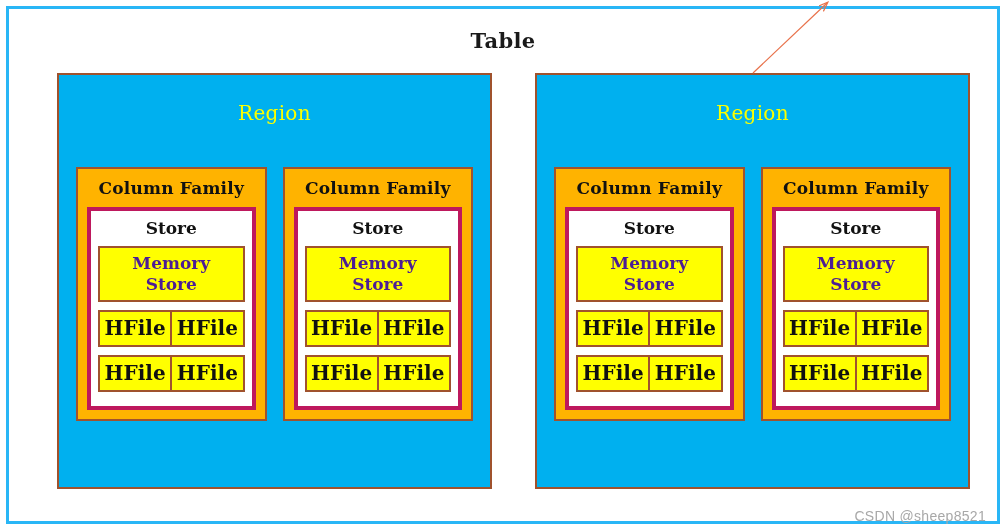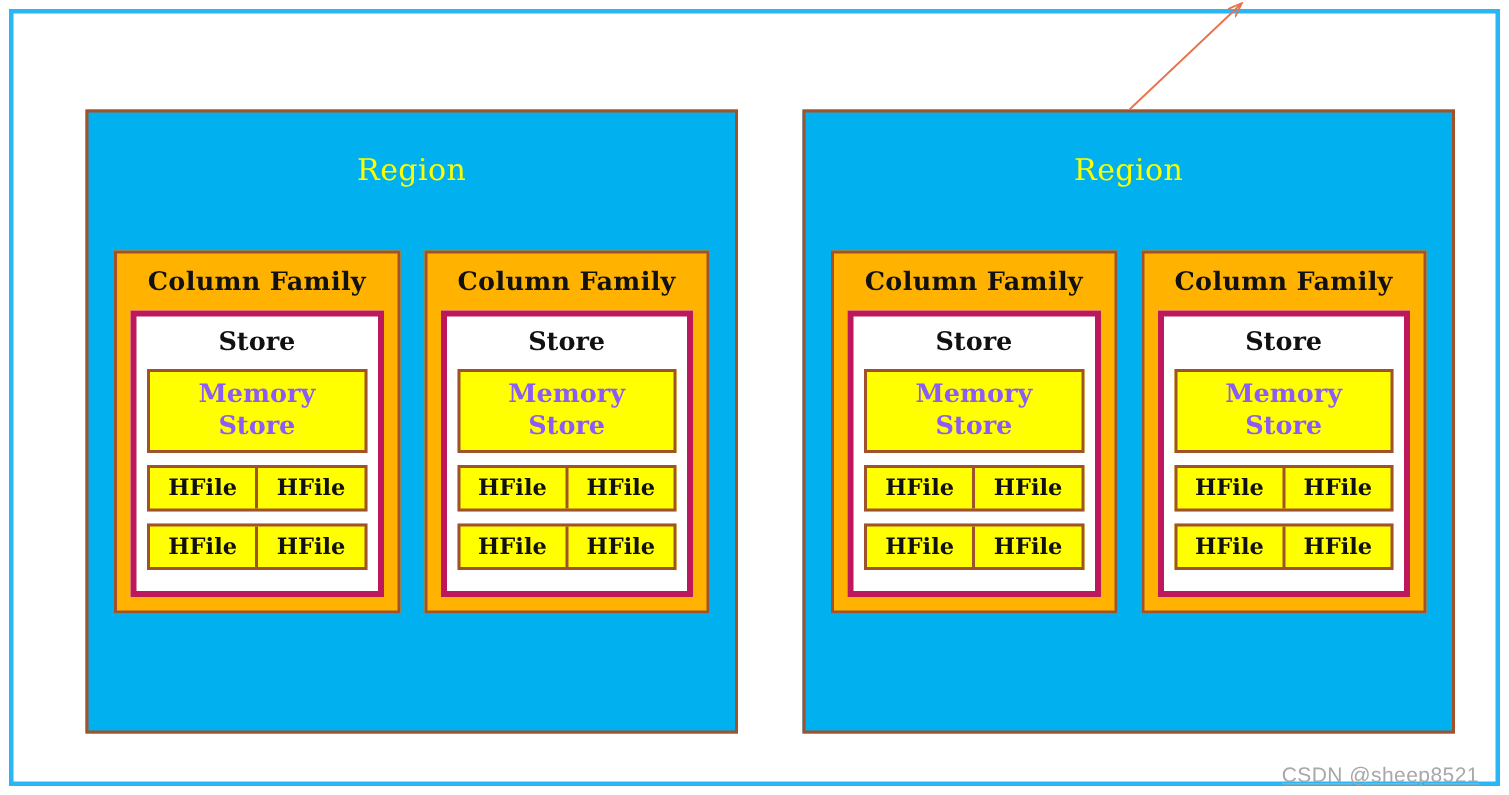--- a/index.html
+++ b/index.html
@@ -109,40 +109,40 @@
     padding: 7px 0 8px 0;
   }
 
   
   .memory-store {
     background: #ffff00;
     border: 2px solid #a0522d;
     text-align: center;
     font-size: 17px;
     font-weight: bold;
-    color: #8b5cf6;
+    color: #4c1d95;
     line-height: 1.22;
     padding: 5px 2px 6px 2px;
     margin-bottom: 8px;
   }
   .memory-store .ms-line { display: block; }
 
   
   .hfile-row {
     display: flex;
     background: #ffff00;
     border: 2px solid #a0522d;
     margin-bottom: 8px;
   }
   .hfile-row:last-child { margin-bottom: 0; }
 
   .hfile {
     flex: 1 1 0;
     text-align: center;
-    font-size: 15px;
+    font-size: 20px;
     font-weight: bold;
     color: #111111;
     padding: 4px 0 5px 0;
   }
   .hfile + .hfile { border-left: 2px solid #a0522d; }
 
   
   .arrow-layer {
     position: absolute;
     left: 0;
@@ -154,30 +154,30 @@
 
   
   .watermark {
     position: absolute;
     right: 20px;
     bottom: 6px;
     font-family: "Liberation Sans", sans-serif;
     font-size: 14px;
     color: #a8a8a8;
     letter-spacing: 0.3px;
-    text-decoration: underline;
   }
 </style>
 </head>
 <body>
 
 <div id="canvas">
 
   <div class="outer-frame"></div>
 
+  <div class="table-title">Table</div>
 
   <div class="region left">
     <div class="region-label">Region</div>
 
     <div class="cf-row">
 
       <div class="column-family">
         <div class="cf-label">Column Family</div>
         <div class="store">
           <div class="store-label">Store</div>

